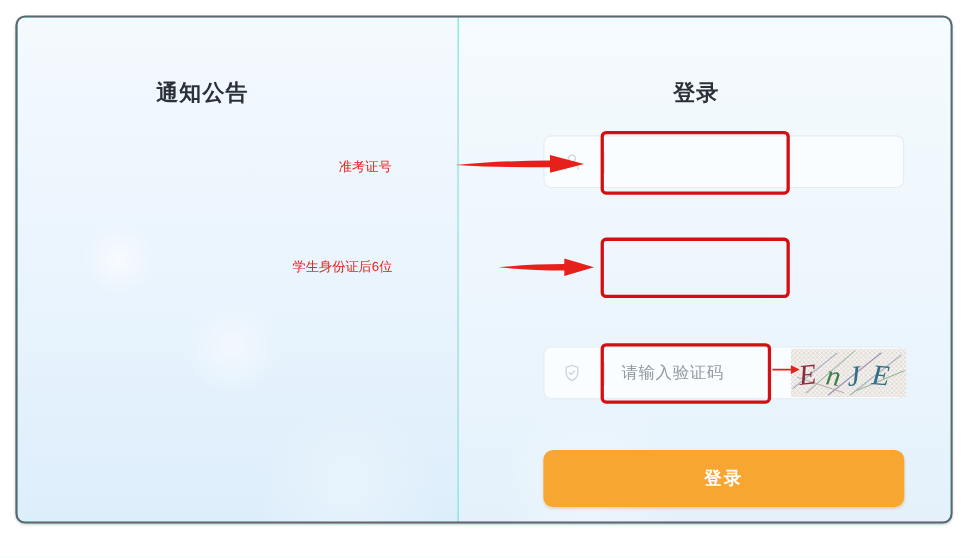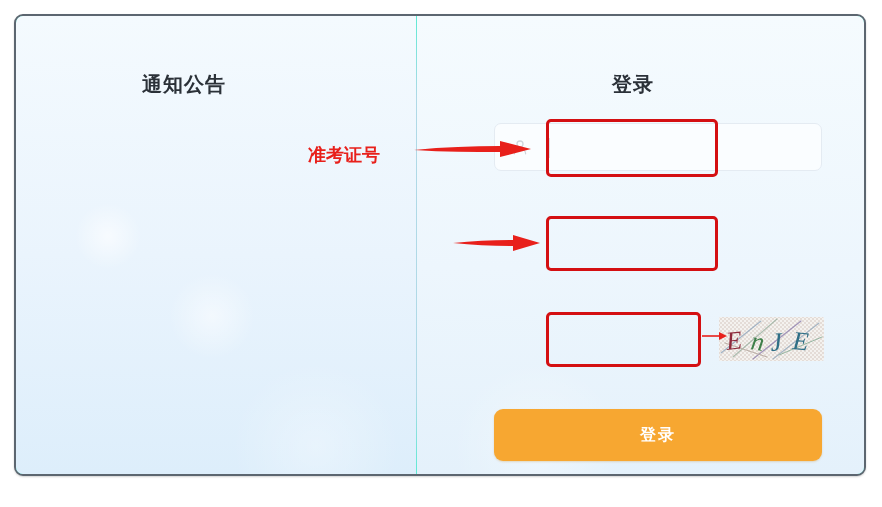--- a/index.html
+++ b/index.html
@@ -171,22 +171,22 @@
     font-weight: bold;
     font-family: "Liberation Sans", "DejaVu Sans", sans-serif;
     letter-spacing: 2px;
     cursor: pointer;
     box-shadow: 0 1px 2px rgba(200,130,20,0.25);
   }
 
   
   .annot-label {
     position: absolute;
-    font-size: 18px;
-    font-weight: bold;
+    font-size: 12px;
+    font-weight: normal;
     color: #e8201b;
     white-space: nowrap;
   }
   #annot-label-1 { left: 292px; top: 127px; }
   #annot-label-2 { left: 250px; top: 218px; }
 
   .annot-arrow {
     position: absolute;
     height: 22px;
   }
@@ -224,20 +224,30 @@
       <span class="field-icon">
         <svg viewBox="0 0 24 24" fill="none" stroke="currentColor" stroke-width="1.7" stroke-linecap="round" stroke-linejoin="round">
           <circle cx="12" cy="8" r="4"></circle>
           <path d="M4.5 21c0-4.1 3.4-6.5 7.5-6.5s7.5 2.4 7.5 6.5"></path>
         </svg>
       </span>
       <span class="field-sep"></span>
     </div>
 
 
+    <div class="field" id="field-captcha">
+      <span class="field-icon">
+        <svg viewBox="0 0 24 24" fill="none" stroke="currentColor" stroke-width="1.7" stroke-linecap="round" stroke-linejoin="round">
+          <path d="M12 2.8 19 5.4v6.1c0 4.4-2.9 8.1-7 9.7-4.1-1.6-7-5.3-7-9.7V5.4z"></path>
+          <path d="M8.8 11.8l2.2 2.2 4.2-4.3"></path>
+        </svg>
+      </span>
+      <span class="field-sep"></span>
+      <span class="field-placeholder">请输入验证码</span>
+    </div>
 
     <div class="captcha-img">
       <svg width="105" height="44" viewBox="0 0 105 44">
         <defs>
           <pattern id="meshpat" width="4" height="4" patternUnits="userSpaceOnUse">
             <path d="M0 0h4v4H0z" fill="#f4f2ef"></path>
             <path d="M0 0L4 4M4 0L0 4" stroke="#dcd3cd" stroke-width="0.7"></path>
           </pattern>
         </defs>
         <rect x="0" y="0" width="105" height="44" fill="url(#meshpat)"></rect>
@@ -271,20 +281,21 @@
 
     <button class="login-button">登录</button>
 
     <div class="annot-label" id="annot-label-1">准考证号</div>
     <span class="annot-arrow" id="annot-arrow-1">
       <svg width="118" height="22" viewBox="0 0 118 22">
         <path d="M0 12 C 30 9, 58 8, 86 8 L86 3 L117 11 L86 19 L86 14 C 58 14, 30 14, 0 12 Z" fill="#e8201b"></path>
       </svg>
     </span>
 
+    <div class="annot-label" id="annot-label-2">学生身份证后6位</div>
     <span class="annot-arrow" id="annot-arrow-2">
       <svg width="88" height="22" viewBox="0 0 88 22">
         <path d="M0 11 C 20 9, 40 8, 60 8 L60 3 L87 11 L60 19 L60 14 C 40 14, 20 13, 0 11 Z" fill="#e8201b"></path>
       </svg>
     </span>
 
   </div>
 </div>
 
 </body></html>

